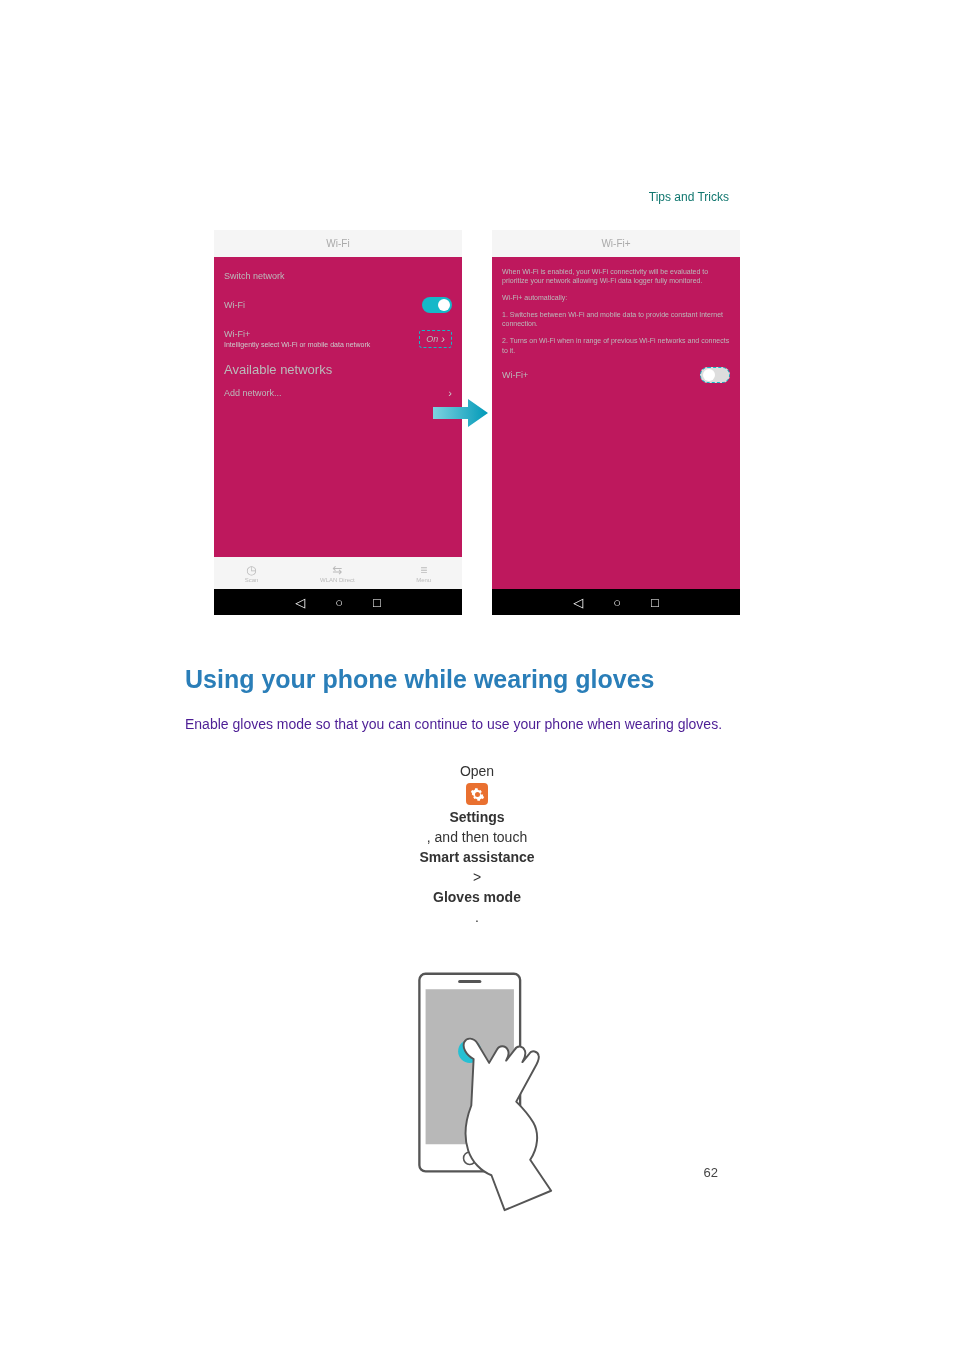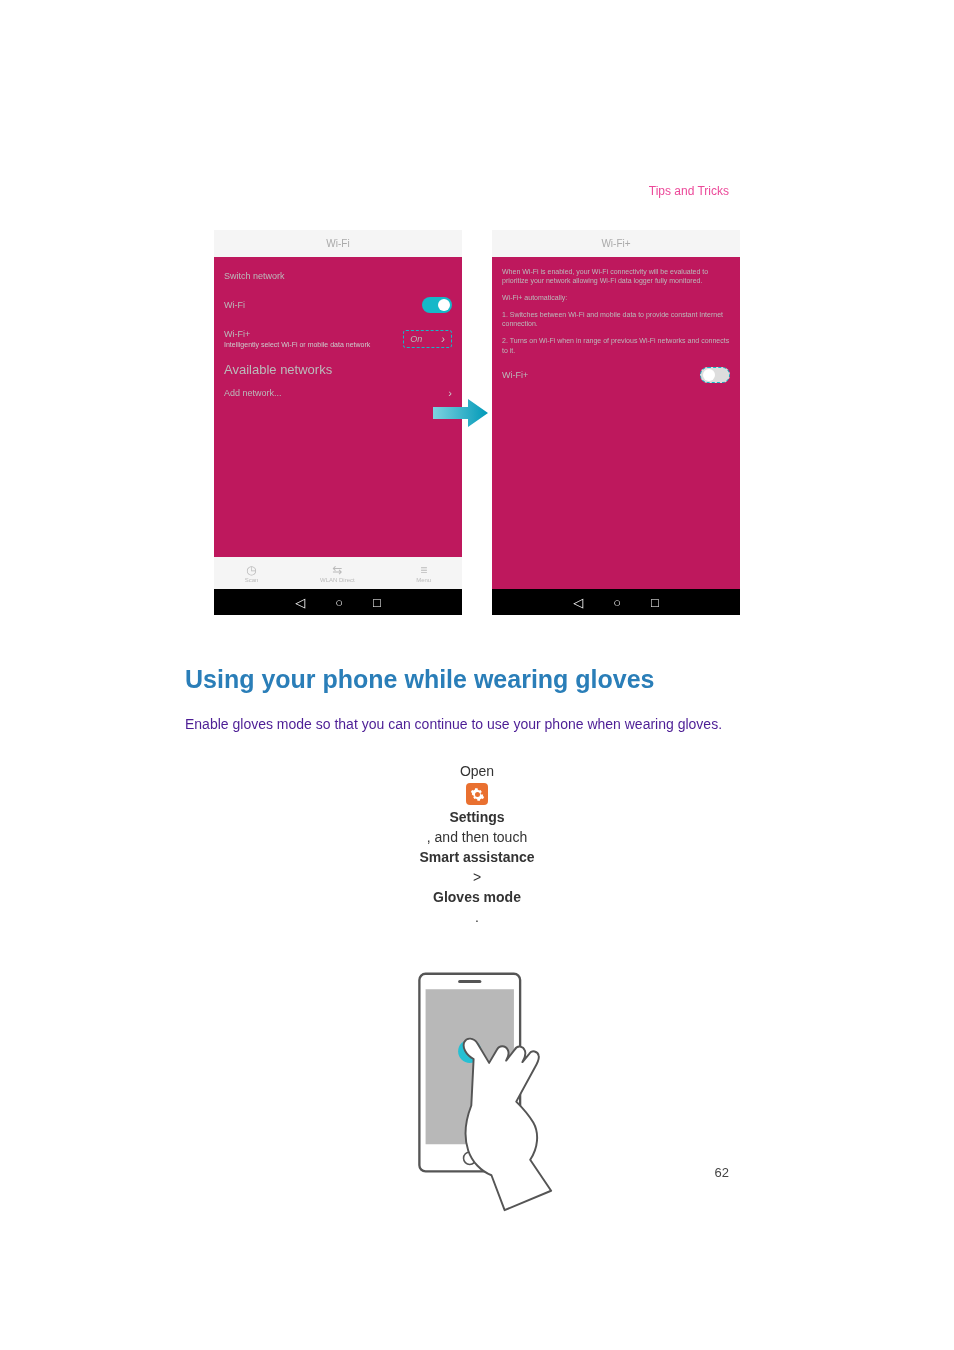--- a/index.html
+++ b/index.html
@@ -6,24 +6,24 @@
     body {
       font-family: Arial, Helvetica, sans-serif;
       width: 954px;
       height: 1350px;
       background: #fff;
       position: relative;
       padding: 190px 185px 0 185px;
     }
     .header-right {
       position: absolute;
-      top: 184px;
+      top: 190px;
       right: 225px;
       font-size: 12px;
-      color: #ec4899;
+      color: #0f766e;
     }
     .screenshots {
       display: flex;
       justify-content: center;
       gap: 30px;
       margin-top: 40px;
       position: relative;
     }
     .phone-screen {
       width: 248px;
@@ -82,21 +82,21 @@
       left: 2px; top: 1px;
       width: 12px; height: 12px; border-radius: 50%;
       background: #fff;
     }
     .dashed-box {
       border: 1px dashed #14b8c9;
       padding: 2px 6px;
       border-radius: 3px;
       display: flex;
       align-items: center;
-      gap: 19px;
+      gap: 3px;
       font-style: italic;
     }
     .wifi-icon-grey {
       font-size: 13px;
       color: #aaa;
     }
     .chevron { color: #ccc; font-size: 11px; }
     .screen-bottom-tabs {
       display: flex;
       justify-content: space-around;
@@ -172,21 +172,21 @@
       margin-top: 30px;
     }
     .phone-outline {
       width: 155px;
       height: 270px;
       position: relative;
     }
     .page-num {
       position: absolute;
       bottom: 170px;
-      right: 225px;
+      right: 236px;
       font-size: 13px;
       color: #444;
     }
   </style>
 </head>
 <body>
 
 <div class="header-right">Tips and Tricks</div>
 
 <div class="screenshots">

